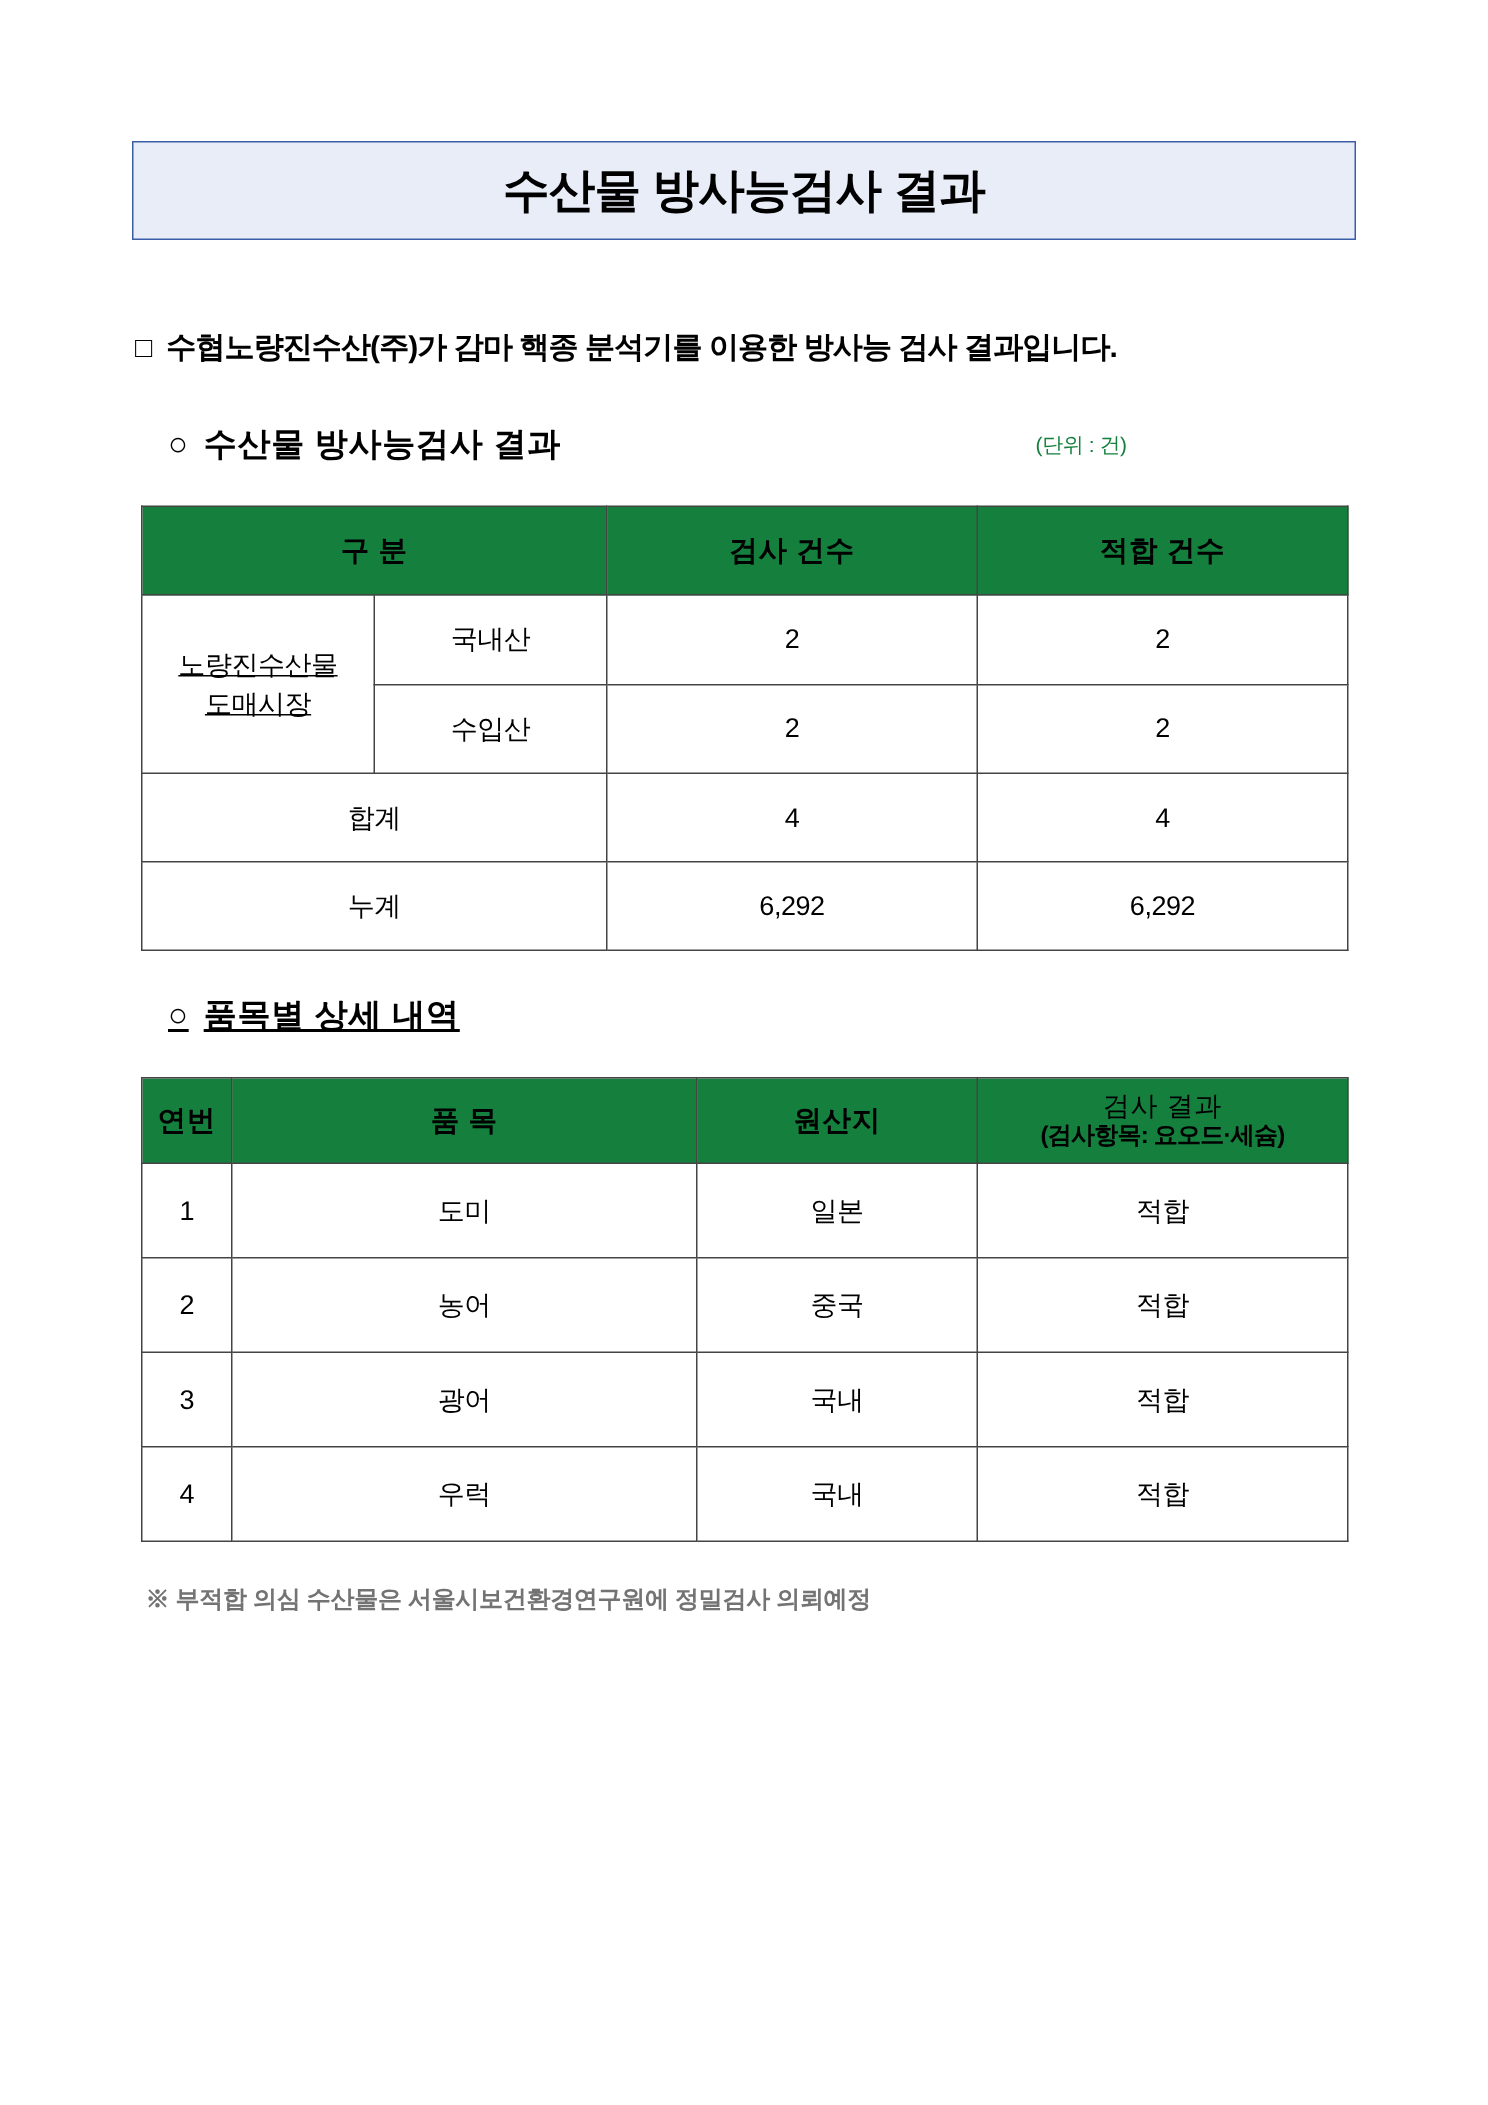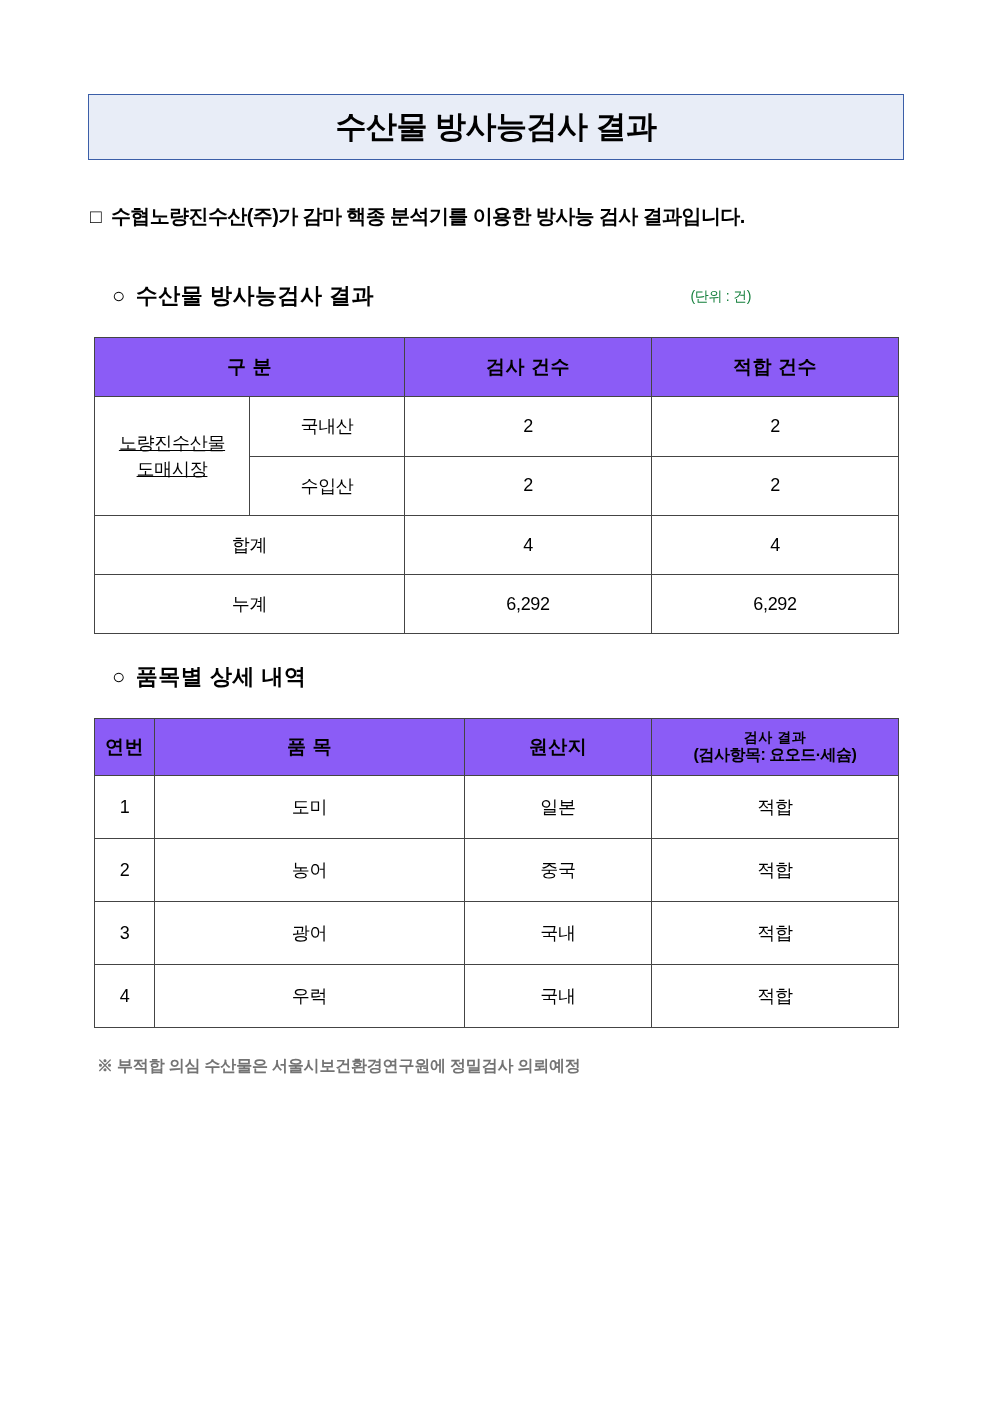--- a/index.html
+++ b/index.html
@@ -48,21 +48,21 @@
     font-weight: normal;
     margin-left: 8px;
     letter-spacing: -0.5px;
     color: #000;
   }
 
   
   .intro {
     position: absolute;
     left: 90px;
-    top: 203px;
+    top: 218px;
     font-size: 20px;
     letter-spacing: -0.6px;
     font-weight: bold;
     color: #000;
     white-space: nowrap;
   }
   .intro .sq {
     font-weight: normal;
     margin-right: 10px;
     font-size: 19px;
@@ -75,21 +75,21 @@
     letter-spacing: 0.5px;
     font-weight: bold;
     color: #000;
     white-space: nowrap;
   }
   .sec-head .circ {
     font-weight: normal;
     margin-right: 10px;
   }
   #sec1 { left: 112px; top: 281px; }
-  #sec2 { left: 112px; top: 662px; }
+  #sec2 { left: 112px; top: 662px; text-decoration: underline; }
 
   .unit-note {
     position: absolute;
     right: 90px;
     top: 288px;
     font-size: 14px;
     letter-spacing: -0.3px;
     color: #15803d;
   }
 
@@ -102,21 +102,21 @@
   table td, table th {
     border: 1px solid #444444;
     text-align: center;
     vertical-align: middle;
     font-size: 18px;
     color: #000;
     padding: 0 4px;
     letter-spacing: -0.3px;
   }
   .hdr {
-    background: #8b5cf6;
+    background: #15803d;
     font-weight: bold;
     font-size: 19px;
     letter-spacing: 0.5px;
   }
 
   #summary-table {
     left: 94px;
     top: 337px;
     width: 804px;
   }
@@ -126,22 +126,22 @@
 
   #detail-table {
     left: 94px;
     top: 718px;
     width: 804px;
   }
   #detail-table td { height: 62px; }
   #detail-table .hdr { height: 56px; }
   .hdr-2line .l1 {
     display: block;
-    font-size: 14px;
-    font-weight: bold;
+    font-size: 18px;
+    font-weight: normal;
     line-height: 1.15;
   }
   .hdr-2line .l2 {
     display: block;
     font-size: 16px;
     font-weight: bold;
     letter-spacing: -0.5px;
     line-height: 1.2;
   }
   .cell-2line span {

